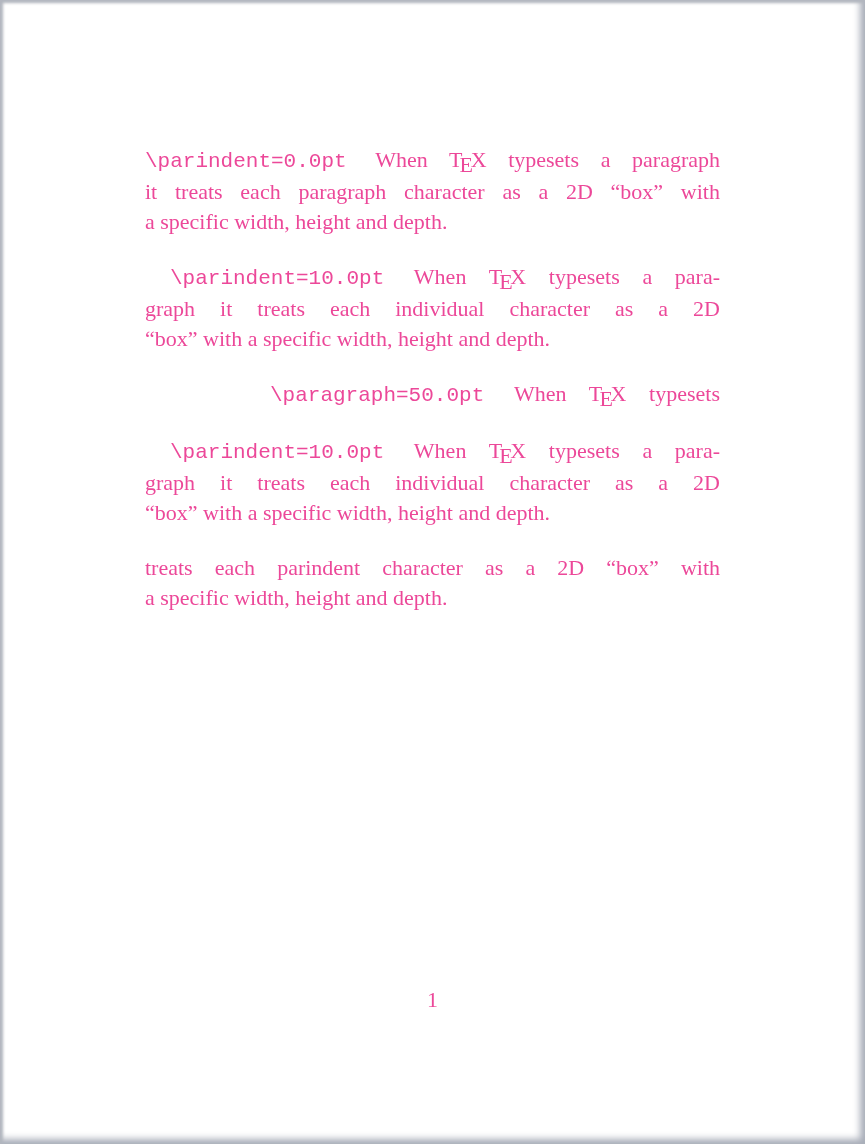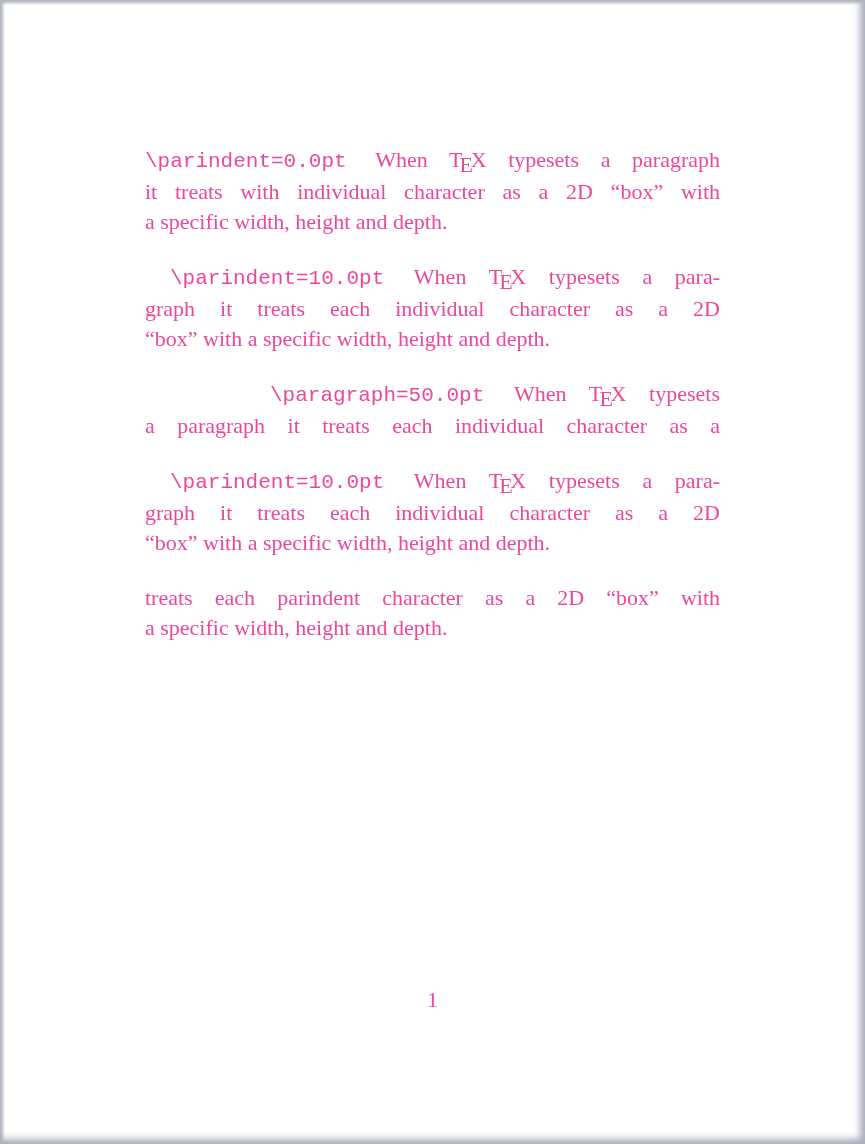--- a/index.html
+++ b/index.html
@@ -67,31 +67,30 @@
     line-height: 30px;
   }
 </style>
 </head>
 <body>
 
 <div class="page">
   <main class="textblock" id="textblock">
       <div class="para">
         <div class="line jl" style="margin-left: 0px;"><span class="code">\parindent=0.0pt</span> When <span class="texlogo">T<span class="texE">E</span>X</span> typesets a paragraph</div>
-        <div class="line jl">it treats with individual character as a 2D “box” with</div>
+        <div class="line jl">it treats each paragraph character as a 2D “box” with</div>
         <div class="line last">a specific width, height and depth.</div>
       </div>
       <div class="para">
         <div class="line jl" style="margin-left: 25px;"><span class="code">\parindent=10.0pt</span> When <span class="texlogo">T<span class="texE">E</span>X</span> typesets a para-</div>
         <div class="line jl">graph it treats each individual character as a 2D</div>
         <div class="line last">“box” with a specific width, height and depth.</div>
       </div>
       <div class="para">
         <div class="line jl" style="margin-left: 125px;"><span class="code">\paragraph=50.0pt</span> When <span class="texlogo">T<span class="texE">E</span>X</span> typesets</div>
-        <div class="line jl">a paragraph it treats each individual character as a</div>
       </div>
       <div class="para">
         <div class="line jl" style="margin-left: 25px;"><span class="code">\parindent=10.0pt</span> When <span class="texlogo">T<span class="texE">E</span>X</span> typesets a para-</div>
         <div class="line jl">graph it treats each individual character as a 2D</div>
         <div class="line last">“box” with a specific width, height and depth.</div>
       </div>
       <div class="para">
         <div class="line jl">treats each parindent character as a 2D “box” with</div>
         <div class="line last">a specific width, height and depth.</div>
       </div>

